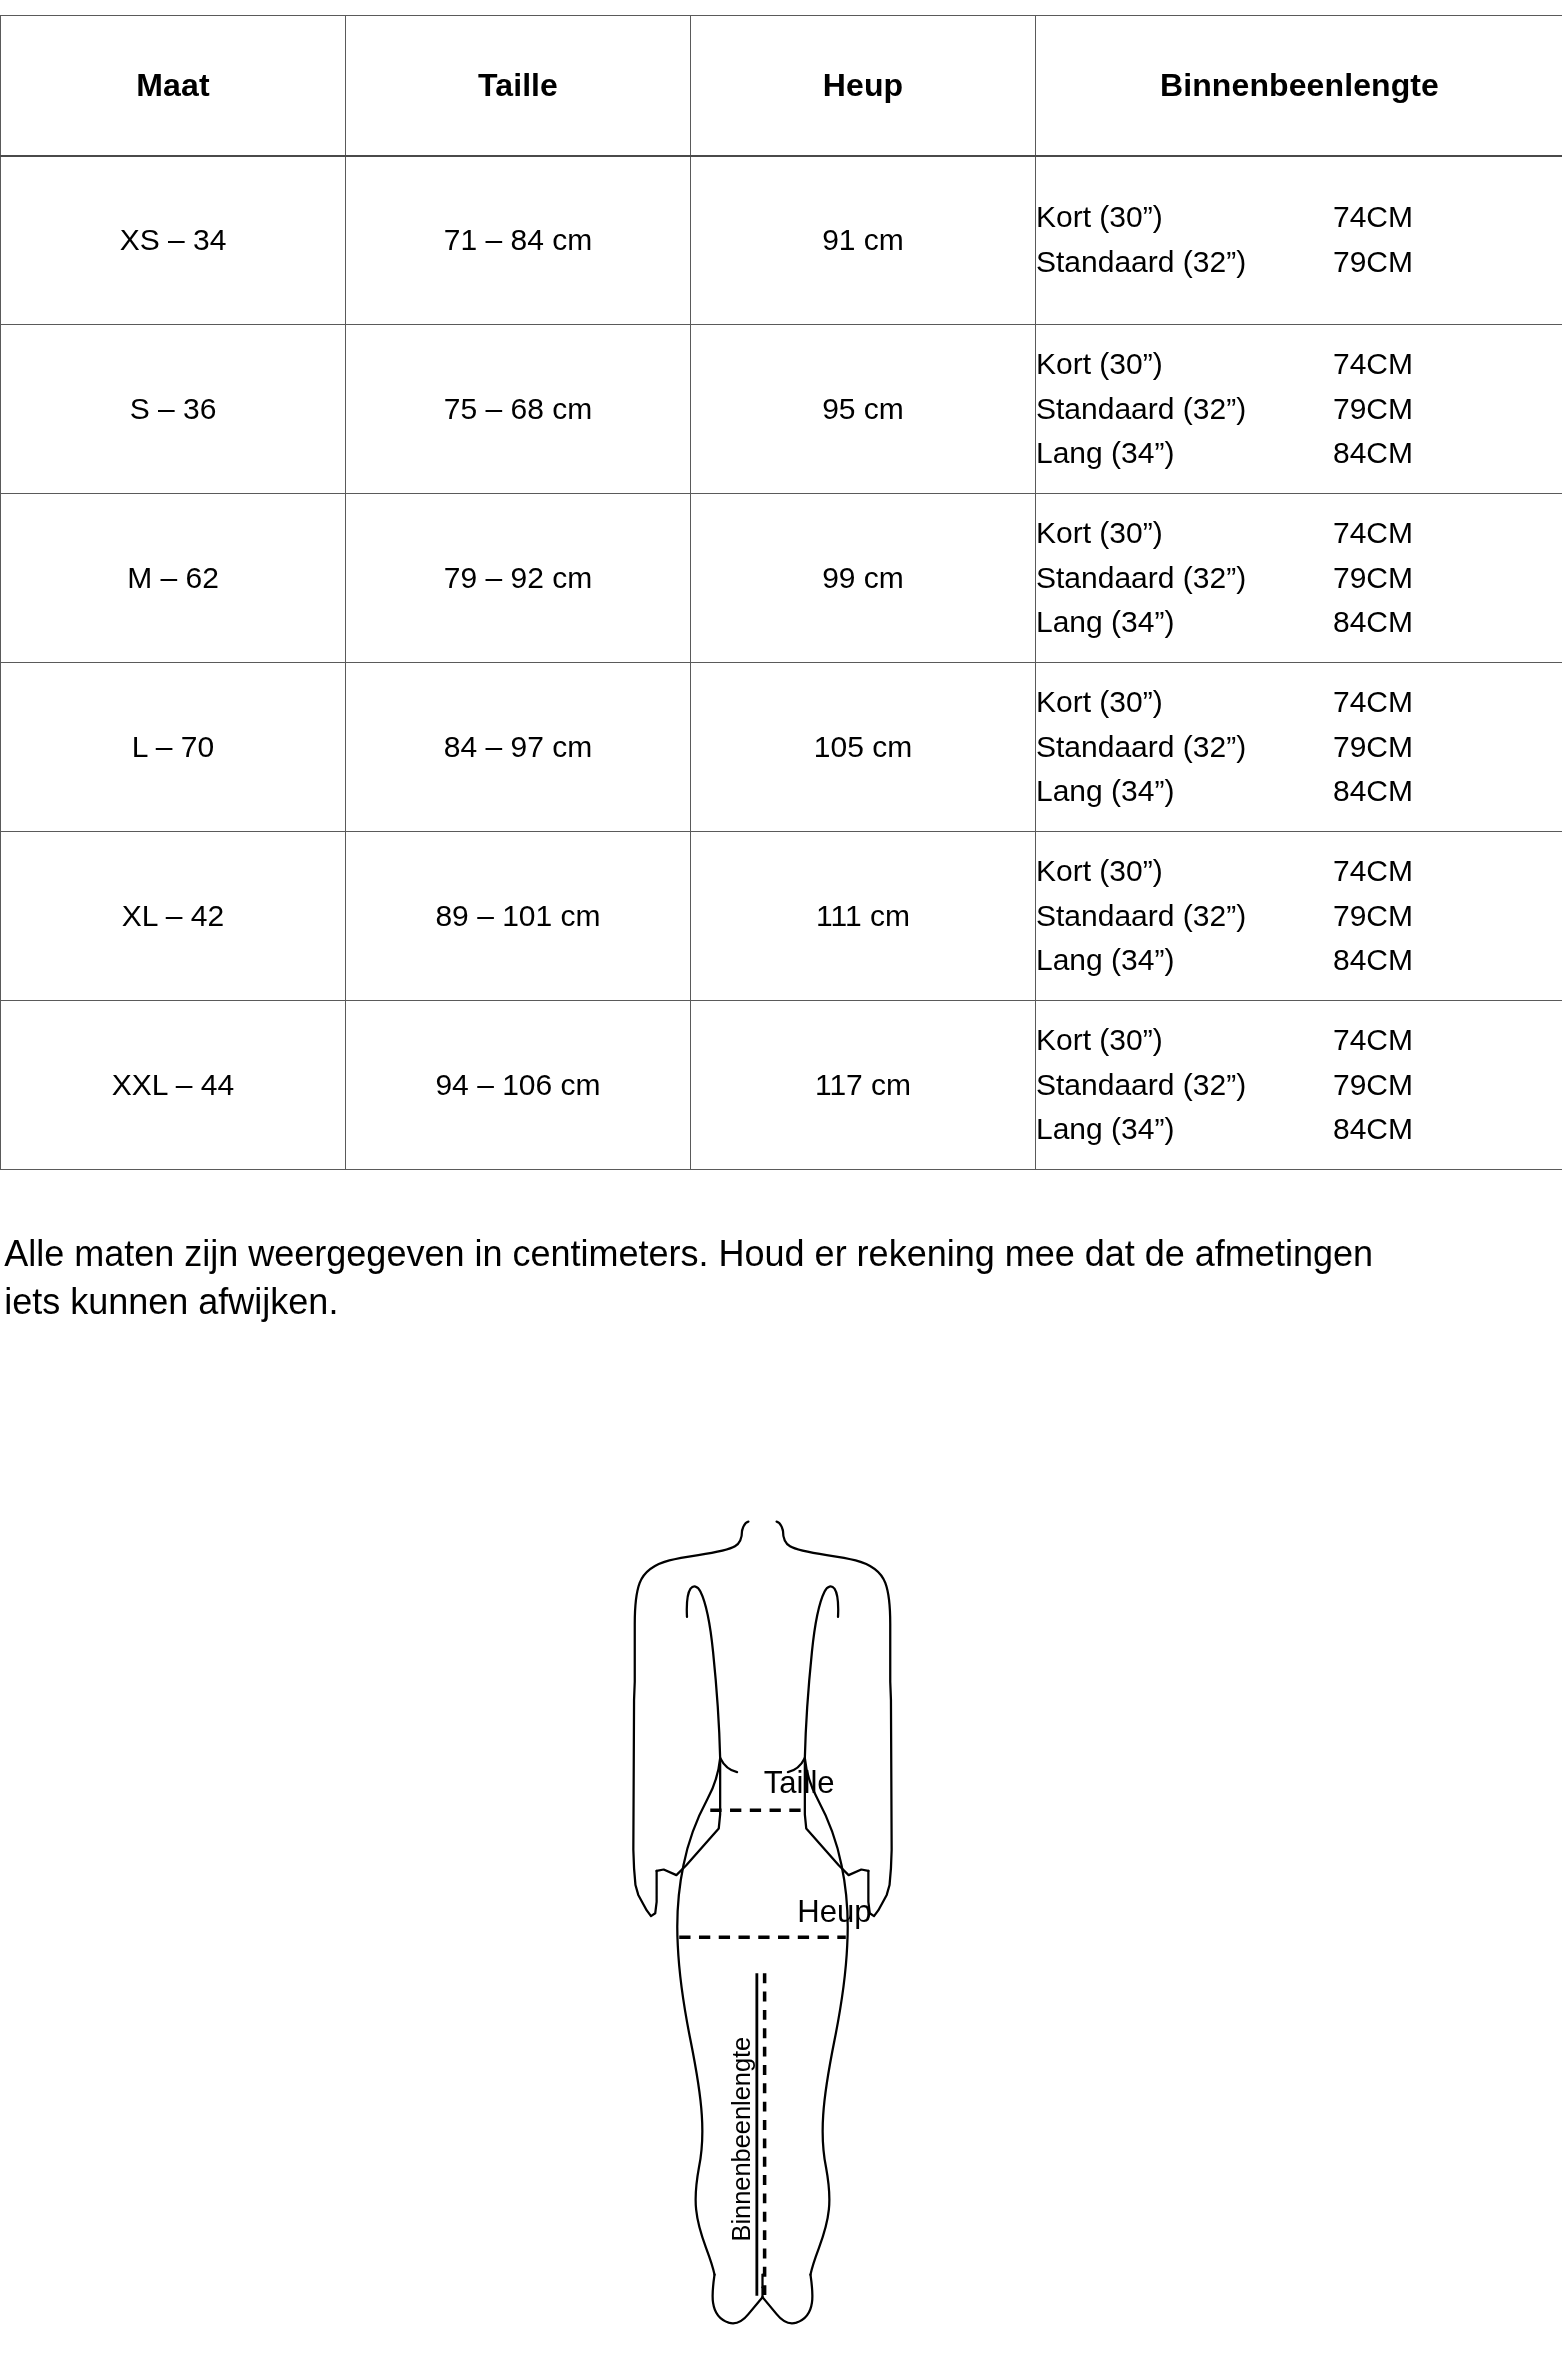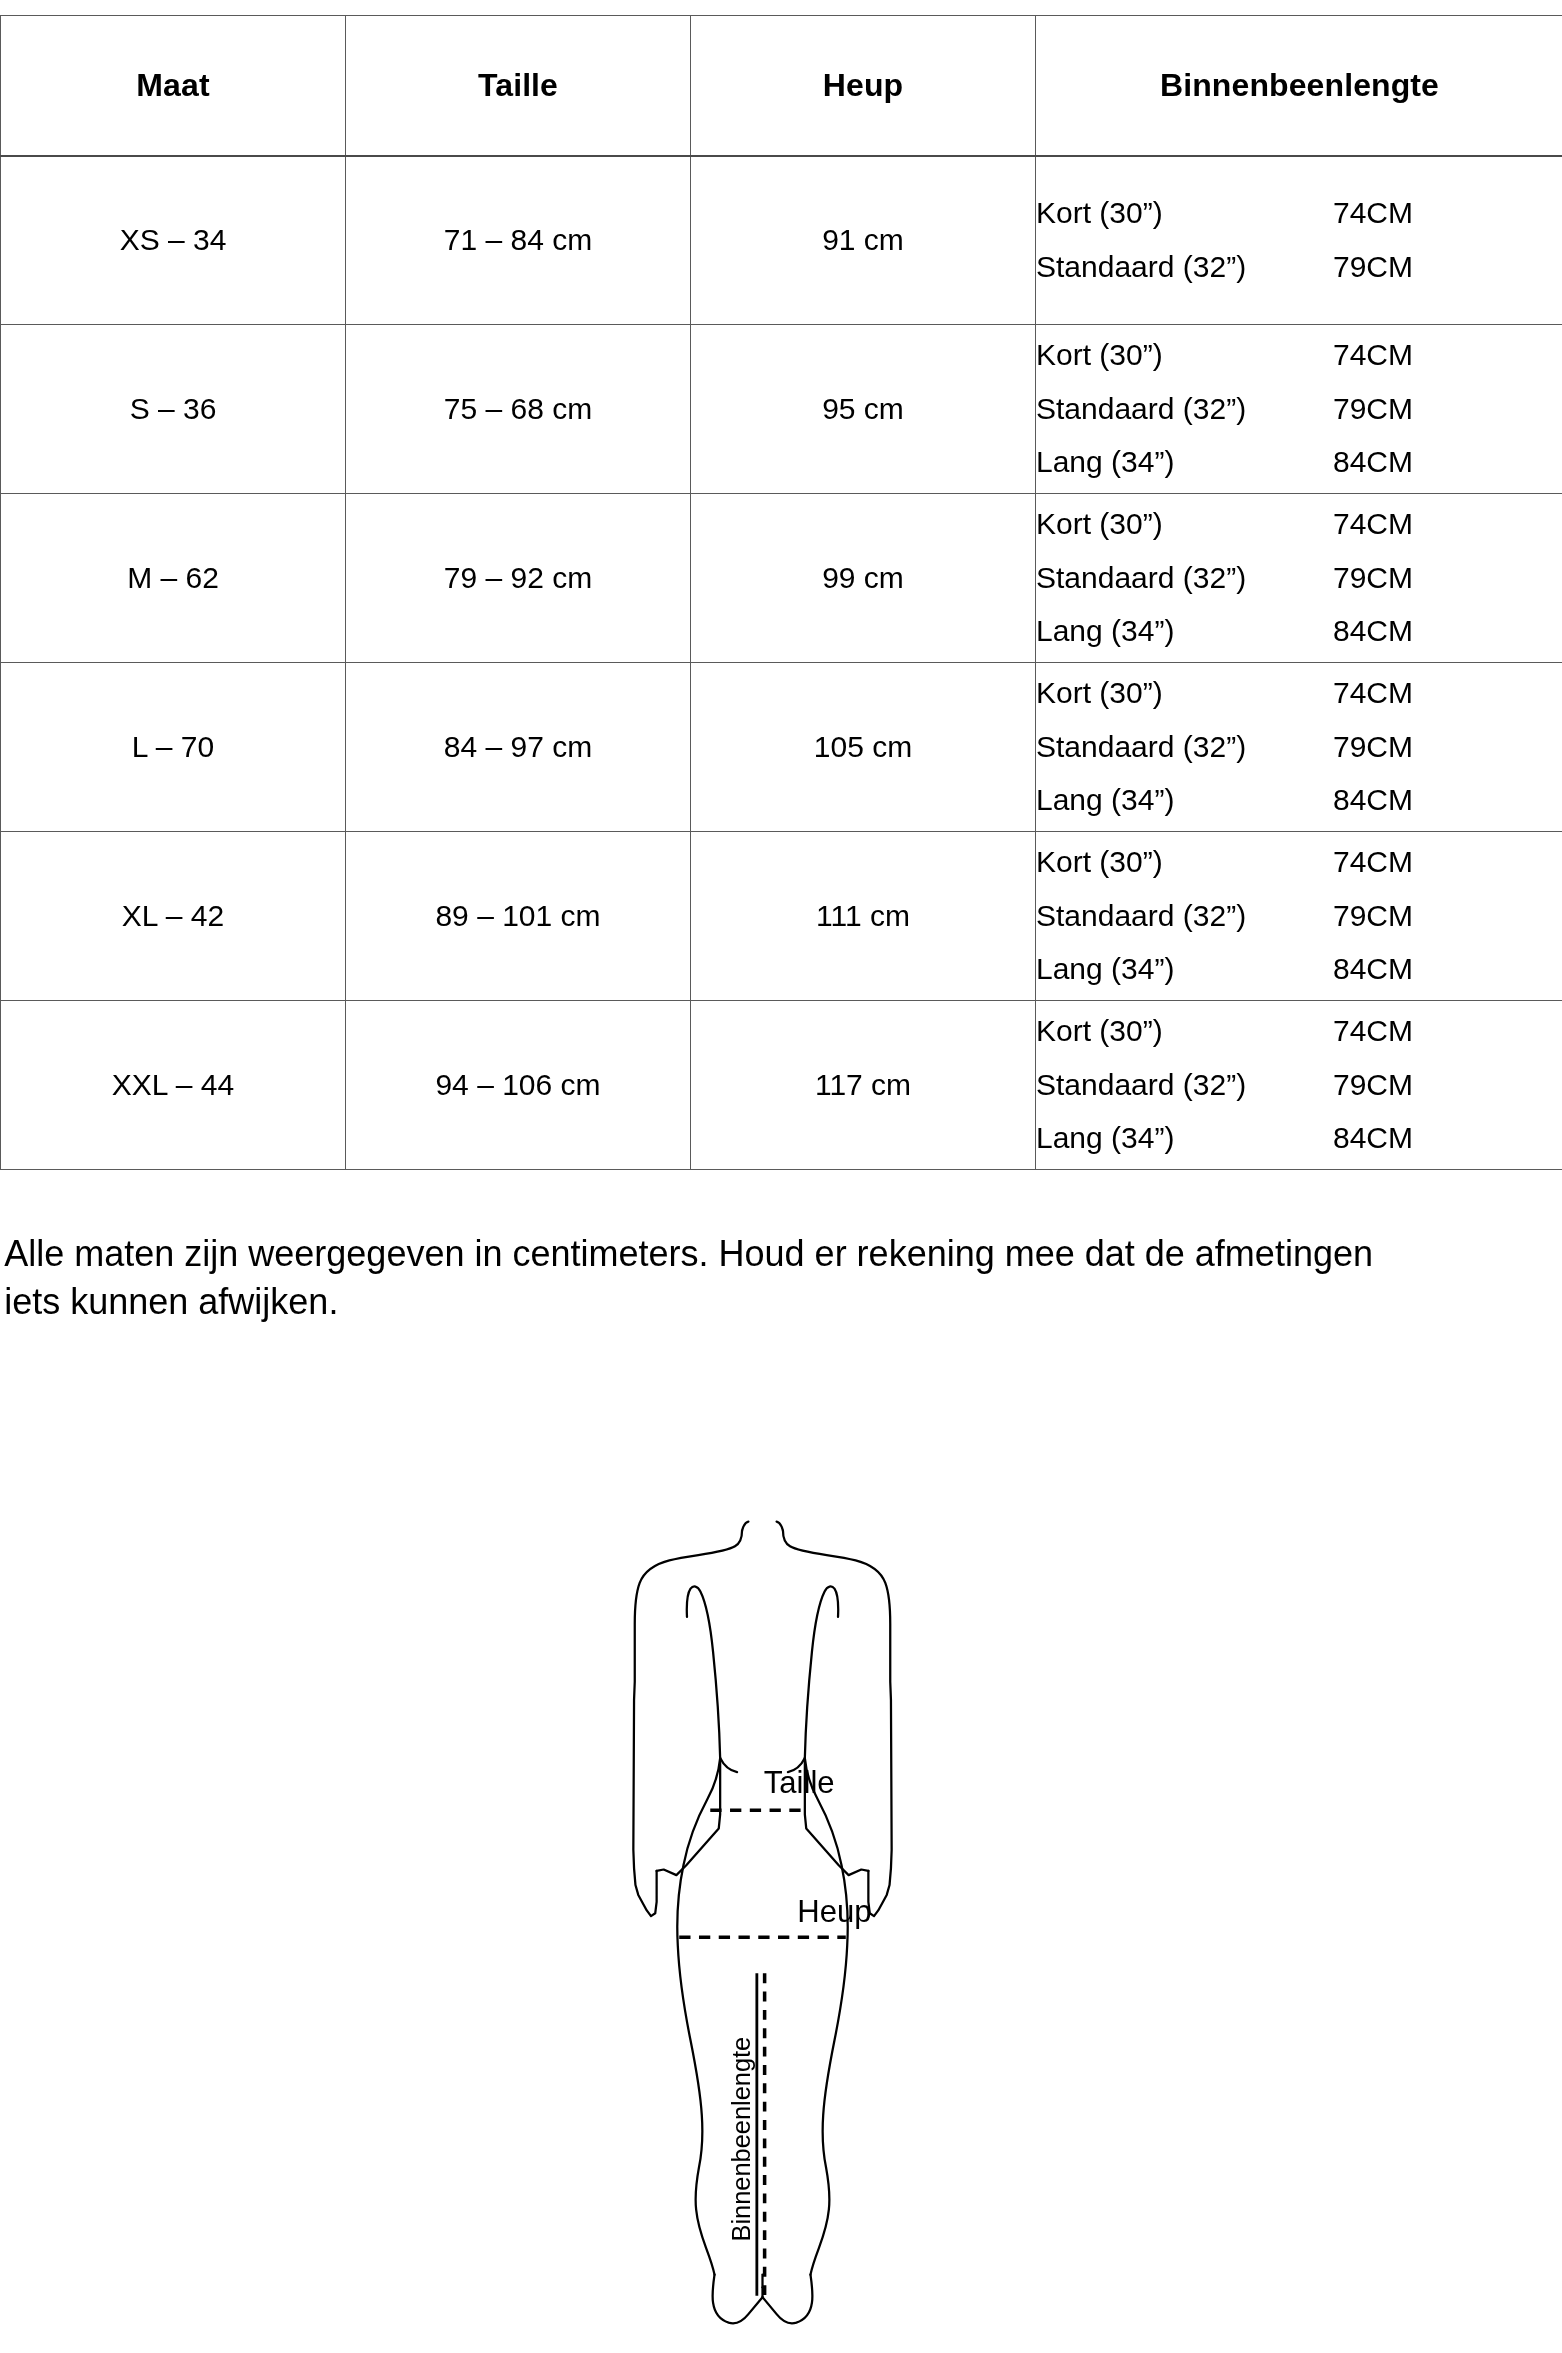--- a/index.html
+++ b/index.html
@@ -61,21 +61,21 @@
 
   
   td.bbl-cell {
     text-align: left;
     padding: 0 31px 0 31px;
   }
   .bbl-list {
     display: flex;
     flex-direction: column;
     justify-content: center;
-    gap: 19px;
+    gap: 10px;
   }
   .bbl-row {
     display: flex;
     flex-direction: row;
     align-items: baseline;
     font-size: 30px;
     line-height: 1.16;
   }
   .bbl-label {
     flex: 0 0 297px;

